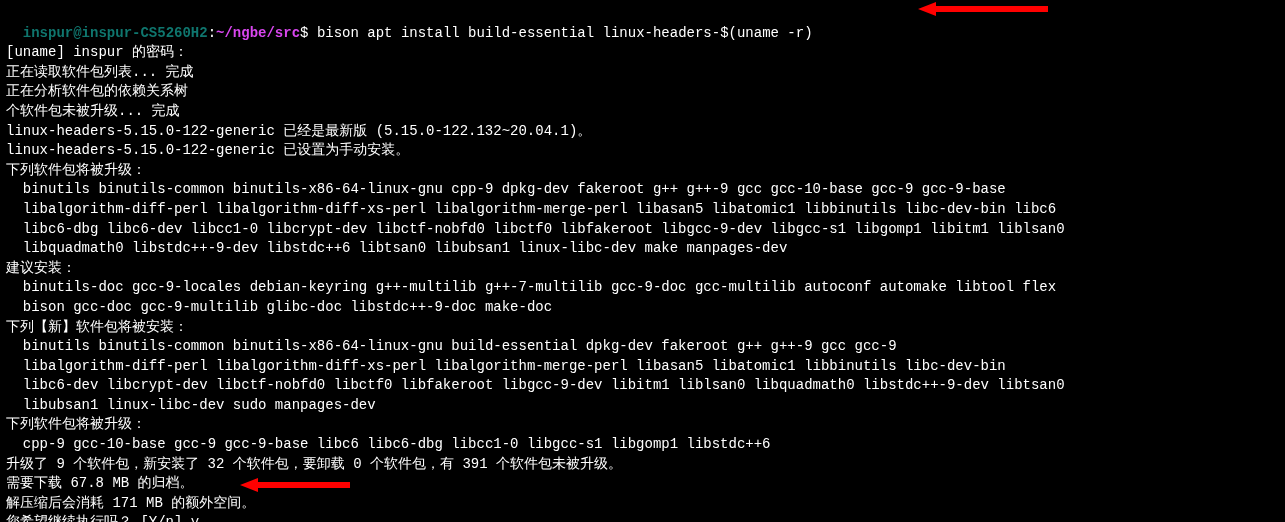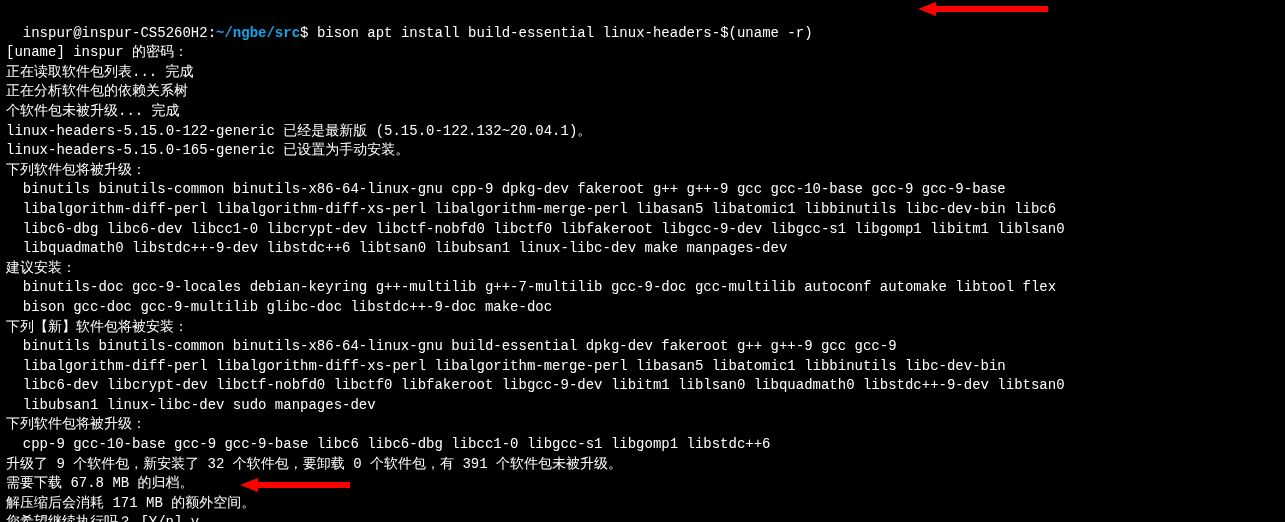--- a/index.html
+++ b/index.html
@@ -9,42 +9,42 @@
       font-size: 14px;
       line-height: 1.4;
       color: #fff;
       width: 1285px;
       height: 522px;
       overflow: hidden;
       padding: 4px 6px;
       position: relative;
     }
     .line { white-space: pre; }
-    .green { color: #ffffff; font-weight: normal; }
-    .blue { color: #0ea5e9; font-weight: bold; }
+    .green { color: #0f766e; font-weight: bold; }
+    .blue { color: #d946ef; font-weight: bold; }
     .white { color: #fff; }
     .arrow {
       position: absolute;
       fill: #ff0000;
     }
     .arrow-1 { top: 2px; left: 918px; }
     .arrow-2 { top: 478px; left: 240px; }
   </style>
 </head>
 <body>
 
 <div class="line">
   <span class="green">inspur@inspur-CS5260H2</span><span class="white">:</span><span class="blue">~/ngbe/src</span><span class="white">$ </span><span class="white">bison apt install build-essential linux-headers-$(uname -r)</span>
 </div>
 <div class="line">[uname] inspur 的密码：</div>
 <div class="line">正在读取软件包列表... 完成</div>
 <div class="line">正在分析软件包的依赖关系树</div>
 <div class="line">个软件包未被升级... 完成</div>
 <div class="line">linux-headers-5.15.0-122-generic 已经是最新版 (5.15.0-122.132~20.04.1)。</div>
-<div class="line">linux-headers-5.15.0-165-generic 已设置为手动安装。</div>
+<div class="line">linux-headers-5.15.0-122-generic 已设置为手动安装。</div>
 <div class="line">下列软件包将被升级：</div>
 <div class="line">  binutils binutils-common binutils-x86-64-linux-gnu cpp-9 dpkg-dev fakeroot g++ g++-9 gcc gcc-10-base gcc-9 gcc-9-base</div>
 <div class="line">  libalgorithm-diff-perl libalgorithm-diff-xs-perl libalgorithm-merge-perl libasan5 libatomic1 libbinutils libc-dev-bin libc6</div>
 <div class="line">  libc6-dbg libc6-dev libcc1-0 libcrypt-dev libctf-nobfd0 libctf0 libfakeroot libgcc-9-dev libgcc-s1 libgomp1 libitm1 liblsan0</div>
 <div class="line">  libquadmath0 libstdc++-9-dev libstdc++6 libtsan0 libubsan1 linux-libc-dev make manpages-dev</div>
 <div class="line">建议安装：</div>
 <div class="line">  binutils-doc gcc-9-locales debian-keyring g++-multilib g++-7-multilib gcc-9-doc gcc-multilib autoconf automake libtool flex</div>
 <div class="line">  bison gcc-doc gcc-9-multilib glibc-doc libstdc++-9-doc make-doc</div>
 <div class="line">下列【新】软件包将被安装：</div>
 <div class="line">  binutils binutils-common binutils-x86-64-linux-gnu build-essential dpkg-dev fakeroot g++ g++-9 gcc gcc-9</div>

